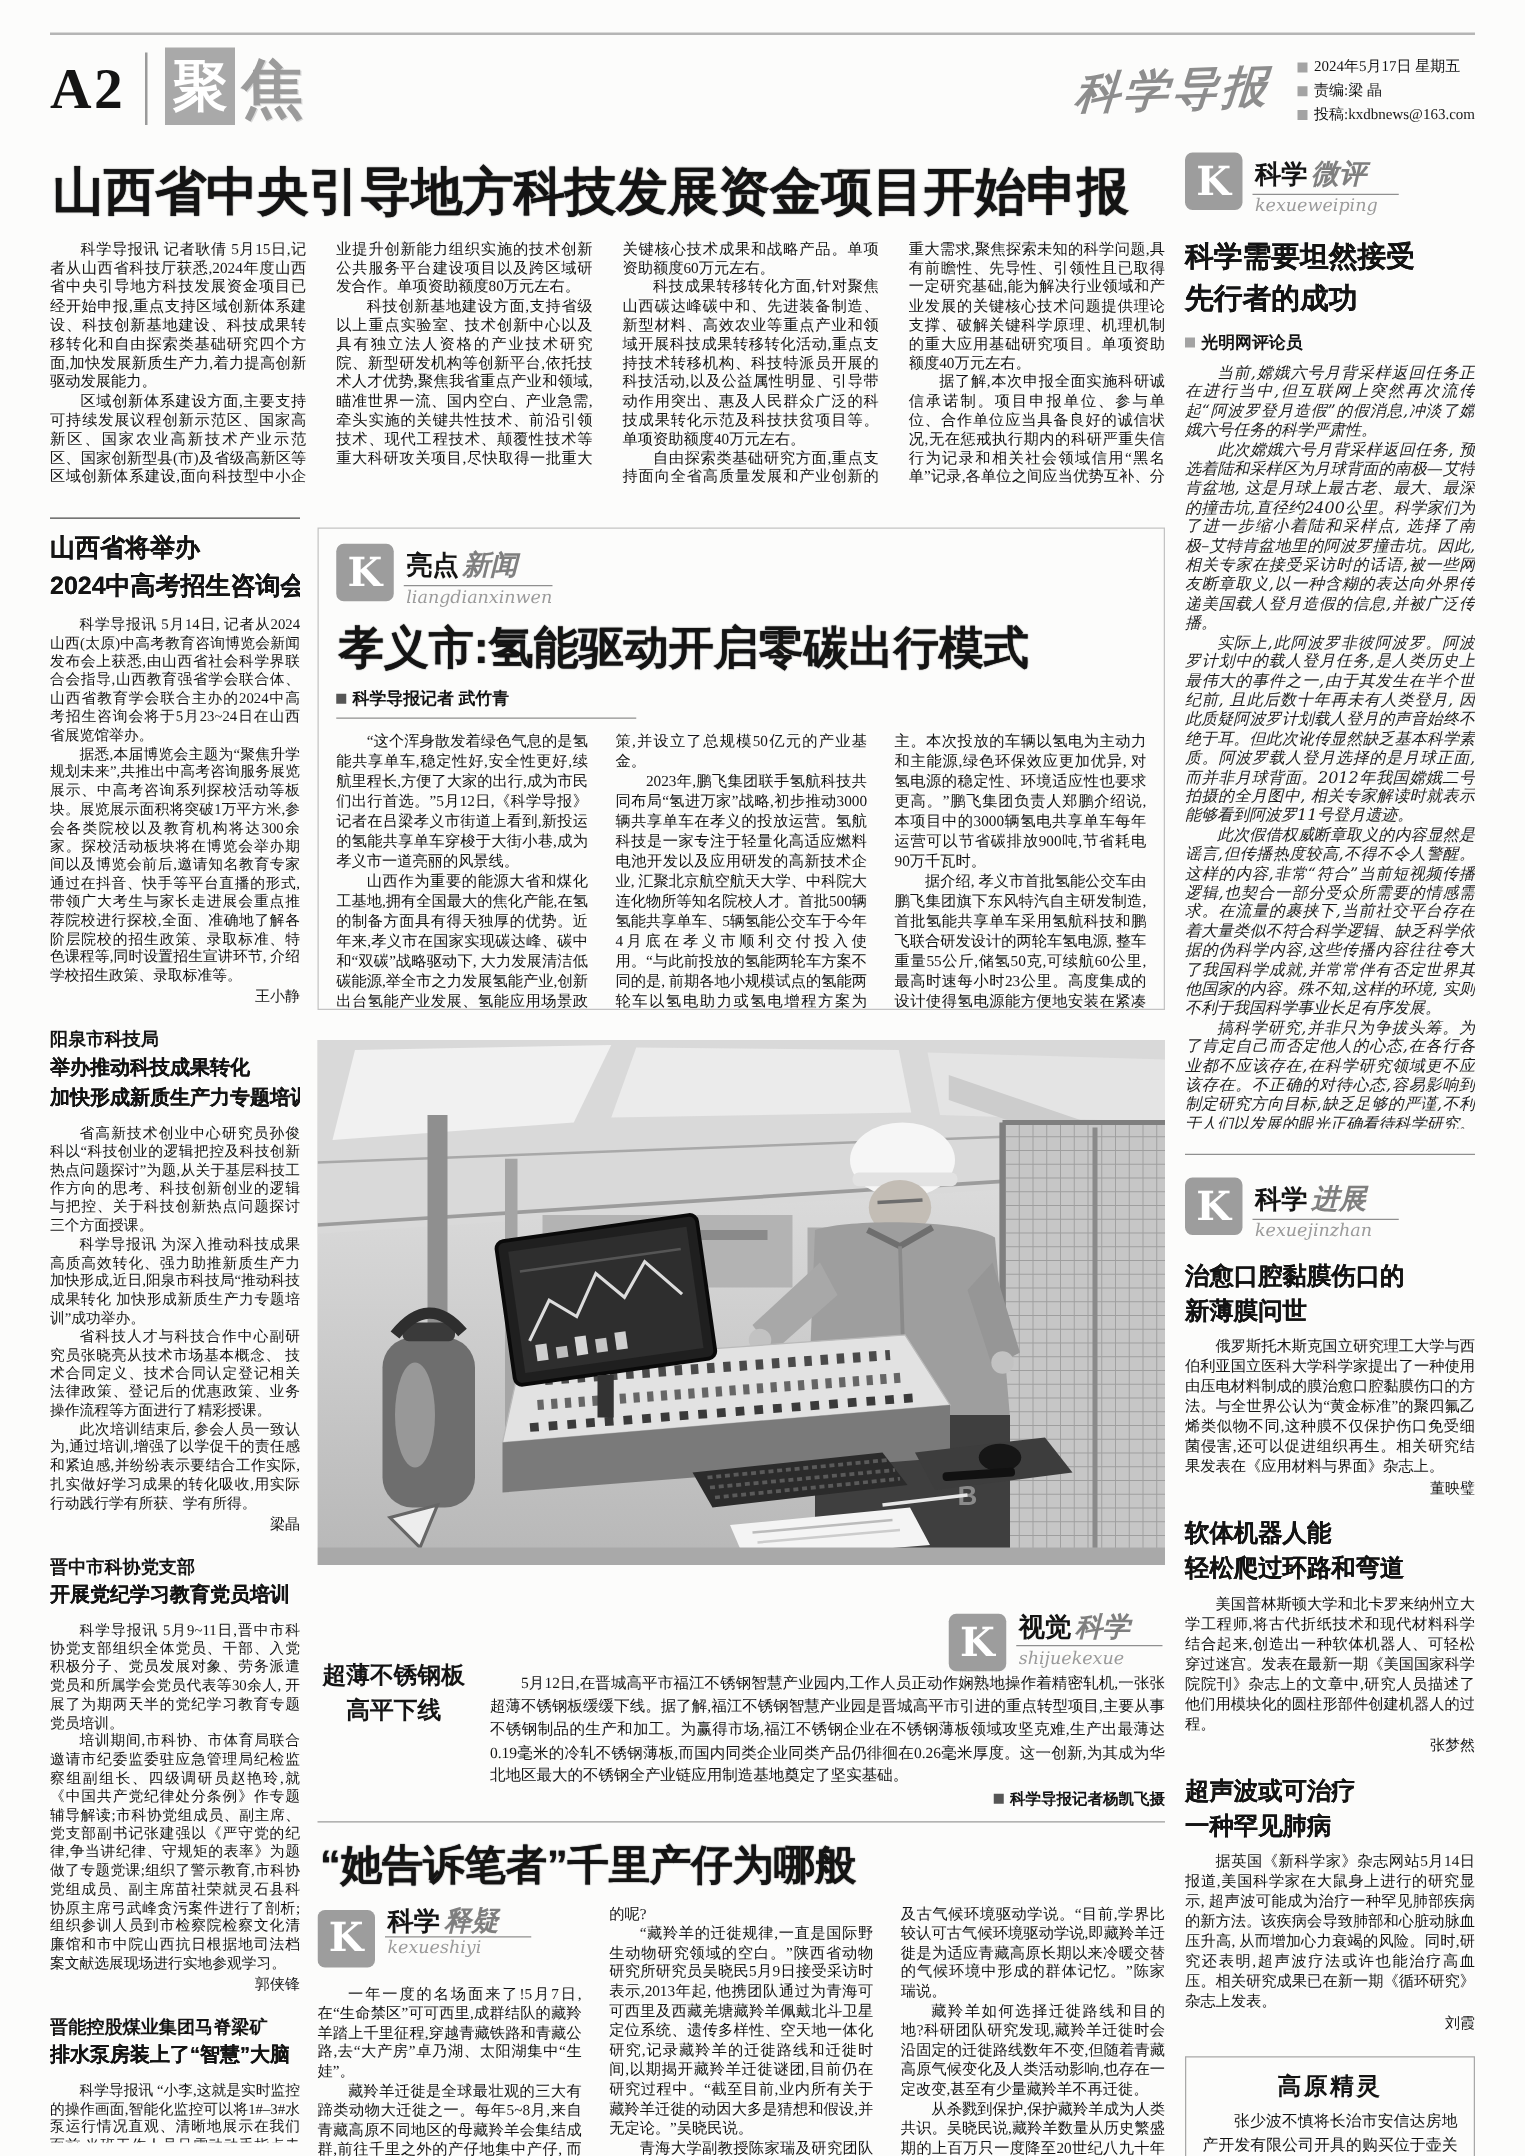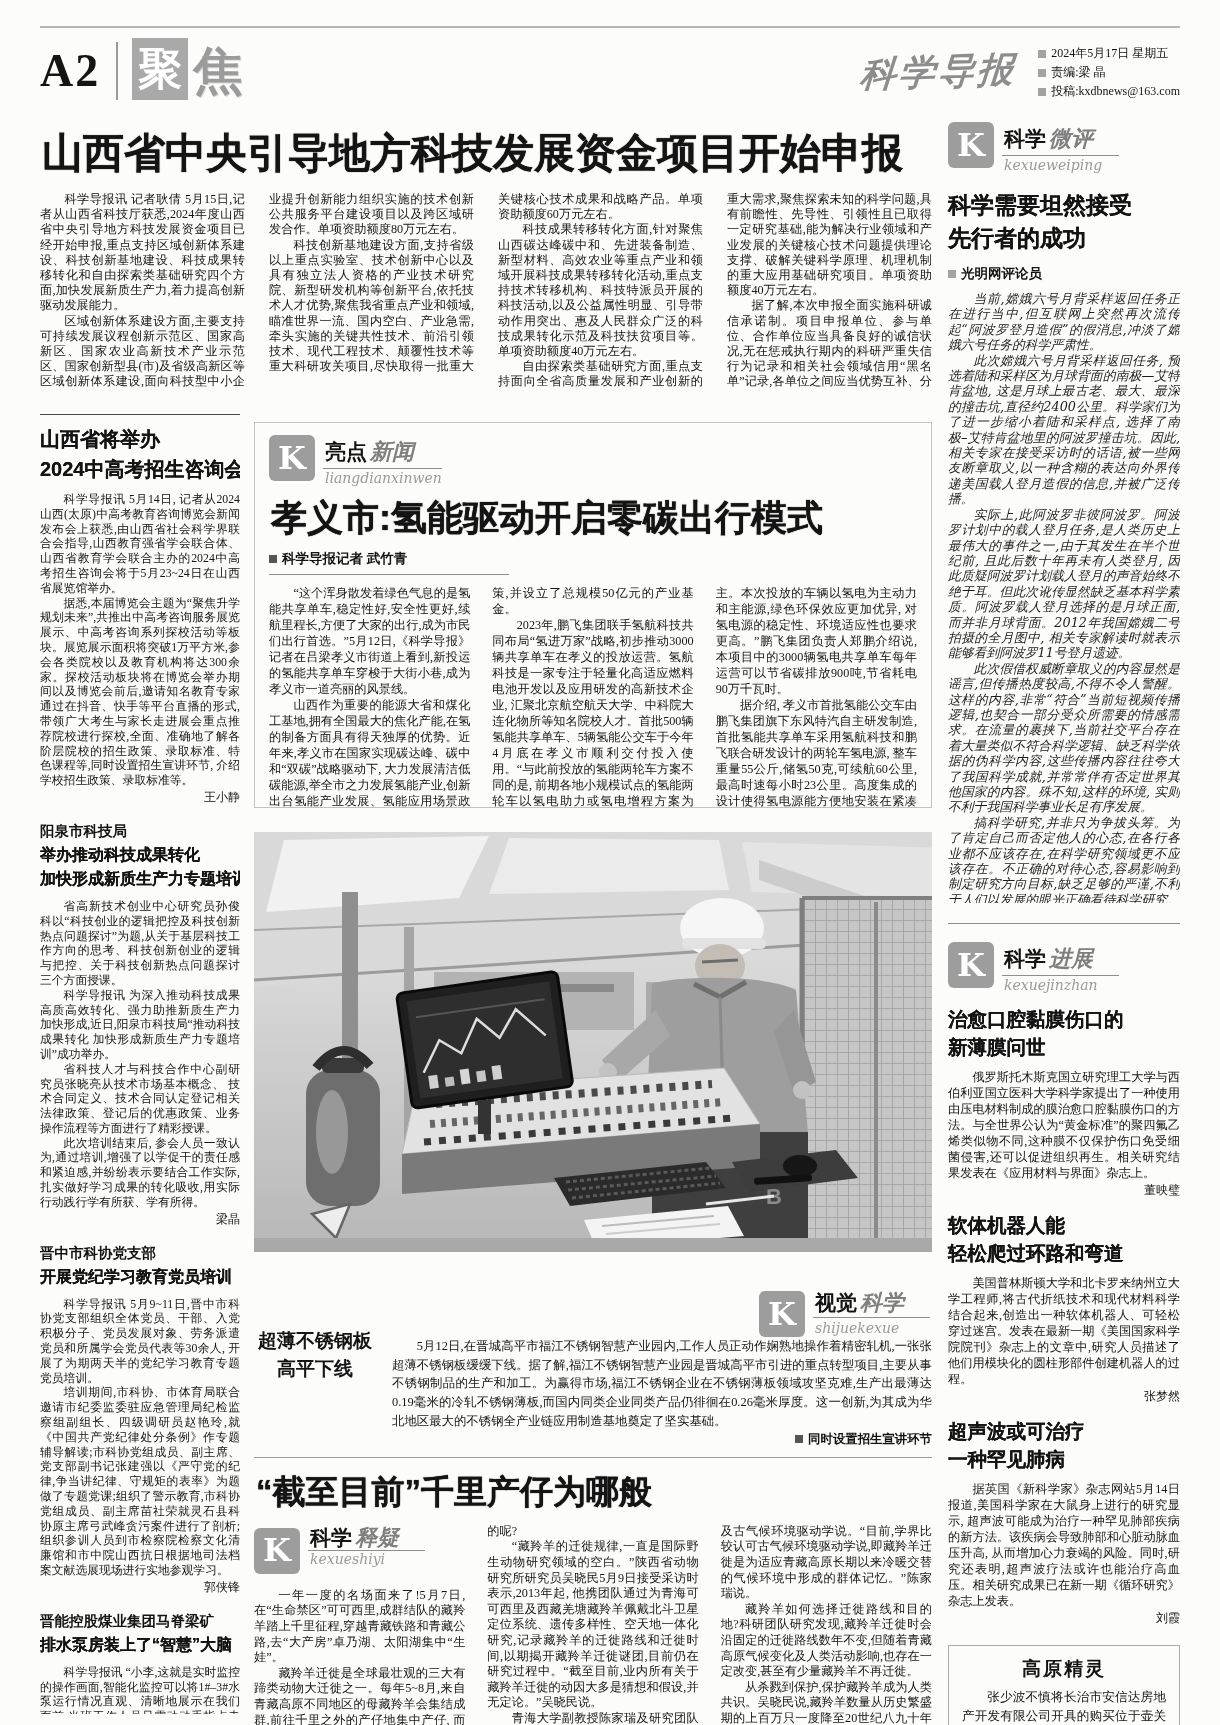--- a/index.html
+++ b/index.html
@@ -80,21 +80,21 @@
   .plateau-cols .klogo{margin:4px 0 14px;}
   
   .zr-hl p{margin:0;text-indent:0;font-family:"Liberation Sans",sans-serif;font-weight:900;
            font-size:23px;line-height:33px;white-space:nowrap;text-shadow:0 0 .5px #000;}
   .zr-byline{display:flex;align-items:center;font-family:"Liberation Sans",sans-serif;font-weight:bold;
              font-size:13.5px;margin:10px 0 8px;}
   .kaiti{font-family:"DejaVu Serif",serif;font-style:italic;font-size:12.8px;line-height:15.4px;
          text-align:justify;height:612px;overflow:hidden;color:#1d1d1d;}
   .zr-div{border-top:1px solid #8f8f8f;margin:20px 0 18px;}
   .mini{margin-top:14px;}
-  .mini .hl p{margin:0;text-indent:0;font-family:Liberation Mono, monospace;font-weight:900;
+  .mini .hl p{margin:0;text-indent:0;font-family:Liberation Sans, sans-serif;font-weight:900;
               font-size:19.5px;line-height:28px;white-space:nowrap;text-shadow:0 0 .5px #000;}
   .mini .body{font-size:12.2px;line-height:16px;text-align:justify;margin-top:6px;}
   .notice{border:1px solid #a8a8a8;margin-top:18px;padding:10px 13px 12px;}
   .notice-title{text-align:center;font-family:"Liberation Sans",sans-serif;font-weight:900;font-size:19px;
                 letter-spacing:2px;margin-bottom:6px;}
   .notice-body{font-size:12.6px;line-height:18.6px;text-align:justify;}
 </style>
 </head>
 <body>
 
@@ -311,26 +311,26 @@
               <div class="klogo shijue">
                 <div class="kbox">K</div>
                 <div class="kright">
                   <div class="ktitle"><span class="kcn">视觉</span><span class="kscript">科学</span></div>
                   <div class="kpy">shijuekexue</div>
                 </div>
               </div>
               <span style="display:inline-block;text-indent:2em;">5月12日,在晋城高平市福江不锈钢智慧产业园内,工作人员正动作娴熟地操作着精密轧机,一张张超薄不锈钢板缓缓下线。据了解,福江不锈钢智慧产业园是晋城高平市引进的重点转型项目,主要从事不锈钢制品的生产和加工。为赢得市场,福江不锈钢企业在不锈钢薄板领域攻坚克难,生产出最薄达0.19毫米的冷轧不锈钢薄板,而国内同类企业同类产品仍徘徊在0.26毫米厚度。这一创新,为其成为华北地区最大的不锈钢全产业链应用制造基地奠定了坚实基础。</span>
               <div class="capcredit">
                   <span class="sq sqd"></span>
-                  <span>同时设置招生宣讲环节</span>
+                  <span>科学导报记者杨凯飞摄</span>
                 </div>
             </div>
           </div>
 
-          <div class="plateau-hl">“截至目前”千里产仔为哪般</div>
+          <div class="plateau-hl">“她告诉笔者”千里产仔为哪般</div>
           <div class="plateau-cols body">
             <div class="klogo">
               <div class="kbox">K</div>
               <div class="kright">
                 <div class="ktitle"><span class="kcn">科学</span><span class="kscript">释疑</span></div>
                 <div class="kpy">kexueshiyi</div>
               </div>
             </div>
             <div>
                 <p>一年一度的名场面来了!5月7日,在“生命禁区”可可西里,成群结队的藏羚羊踏上千里征程,穿越青藏铁路和青藏公路,去“大产房”卓乃湖、太阳湖集中“生娃”。</p>

